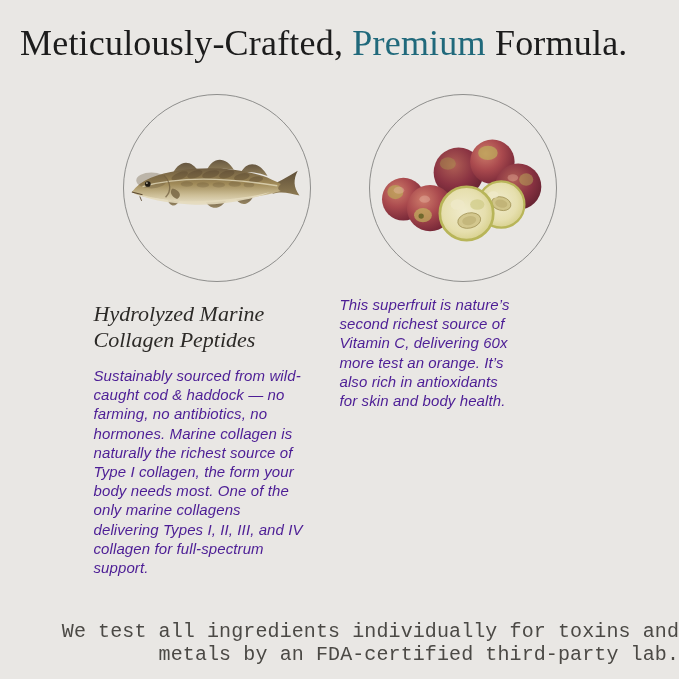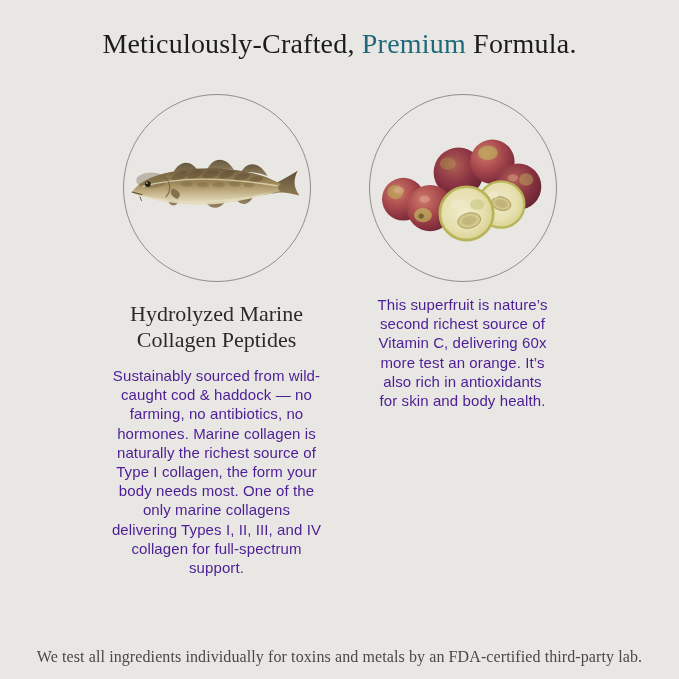--- a/index.html
+++ b/index.html
@@ -6,36 +6,36 @@
   .canvas {
     position: relative;
     width: 679px;
     height: 679px;
     background: #e9e7e4;
     overflow: hidden;
     font-family: "Liberation Serif", serif;
   }
   .headline {
     padding-top: 20px;
-    text-align: center;
-    font-size: 28px;
+    font-size: 36px;
     line-height: 47px;
     color: #1c1c1c;
     letter-spacing: 0.2px;
+    padding-left: 20px;
   }
   .accent { color: #20697b; }
   .accent-italic { font-style: italic; }
   .columns {
     display: flex;
     justify-content: center;
     margin-top: 27px;
   }
   .col {
     width: 246px;
-    text-align: center;
+    font-style: italic;
   }
   .circle {
     width: 186px;
     height: 186px;
     margin: 0 auto;
     border: 1px solid #8e8e8c;
     border-radius: 50%;
     display: flex;
     align-items: center;
     justify-content: center;
@@ -58,23 +58,23 @@
     color: #4c1d95;
     margin: 13px 0 0;
     white-space: pre-line;
     letter-spacing: 0.1px;
   }
   .footnote {
     position: absolute;
     left: 0;
     right: 0;
     bottom: 13px;
-    text-align: center;
-    font-family: Liberation Serif, serif;
-    font-size: 16px;
+    text-align: right;
+    font-family: Liberation Mono, monospace;
+    font-size: 20px;
     color: #4b4945;
     letter-spacing: 0.1px;
   }
 </style>
 </head>
 <body>
 
 <div class="canvas">
 
   <header class="headline">

